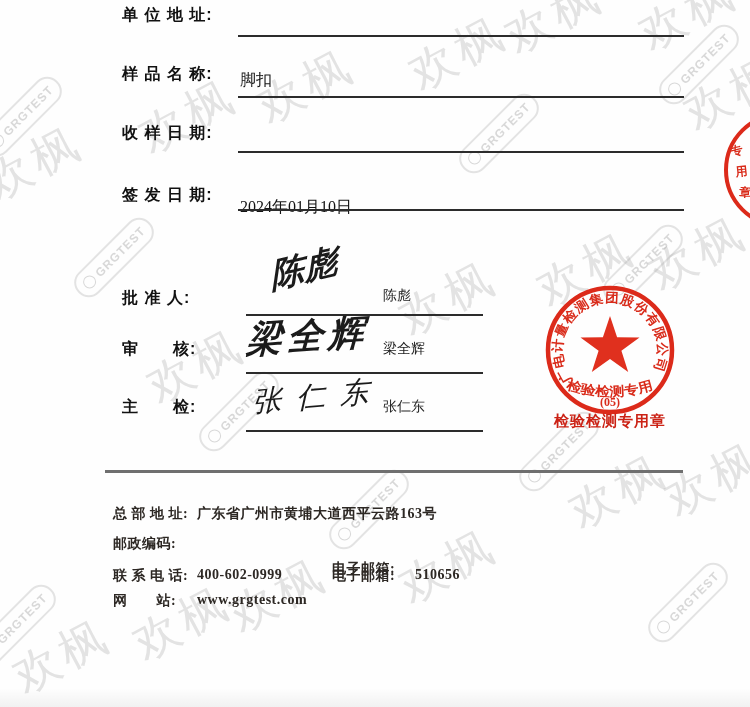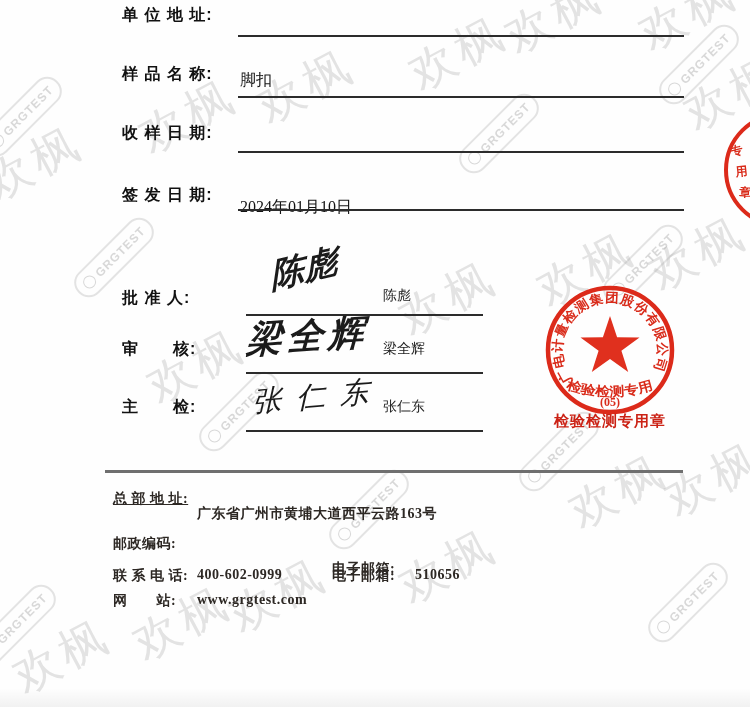--- a/index.html
+++ b/index.html
@@ -152,21 +152,21 @@
     <span class="pname" style="top:340px;">梁全辉</span>
     <div class="sigline" style="top:372px;"></div>
 
     <span class="lbl" style="left:122px;top:397px;">主　　检:</span>
     <span class="hand hand3">张仁东</span>
     <span class="pname" style="top:398px;">张仁东</span>
     <div class="sigline" style="top:430px;"></div>
 
     <div class="divider"></div>
 
-    <span class="f-lbl" style="left:113px;top:490px;text-decoration:underline;">总 部 地 址:</span>
+    <span class="f-lbl" style="left:113px;top:505px;">总 部 地 址:</span>
     <span class="f-val" style="left:197px;top:505px;">广东省广州市黄埔大道西平云路163号</span>
 
     <span class="f-lbl" style="left:113px;top:535px;">邮政编码:</span>
 
     <span class="f-lbl" style="left:113px;top:567px;">联 系 电 话:</span>
     <span class="f-val" style="left:197px;top:567px;">400-602-0999</span>
     <span class="f-lbl" style="left:332px;top:567px;">电子邮箱:</span>
     <span class="f-val" style="left:415px;top:567px;">510656</span>
 
     <span class="f-lbl" style="left:113px;top:592px;">网　　站:</span>

